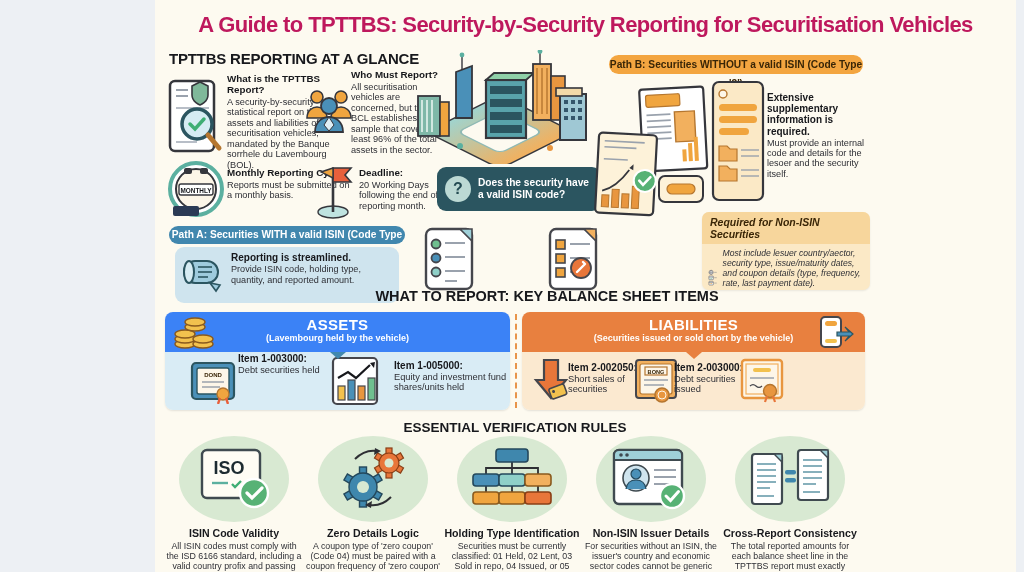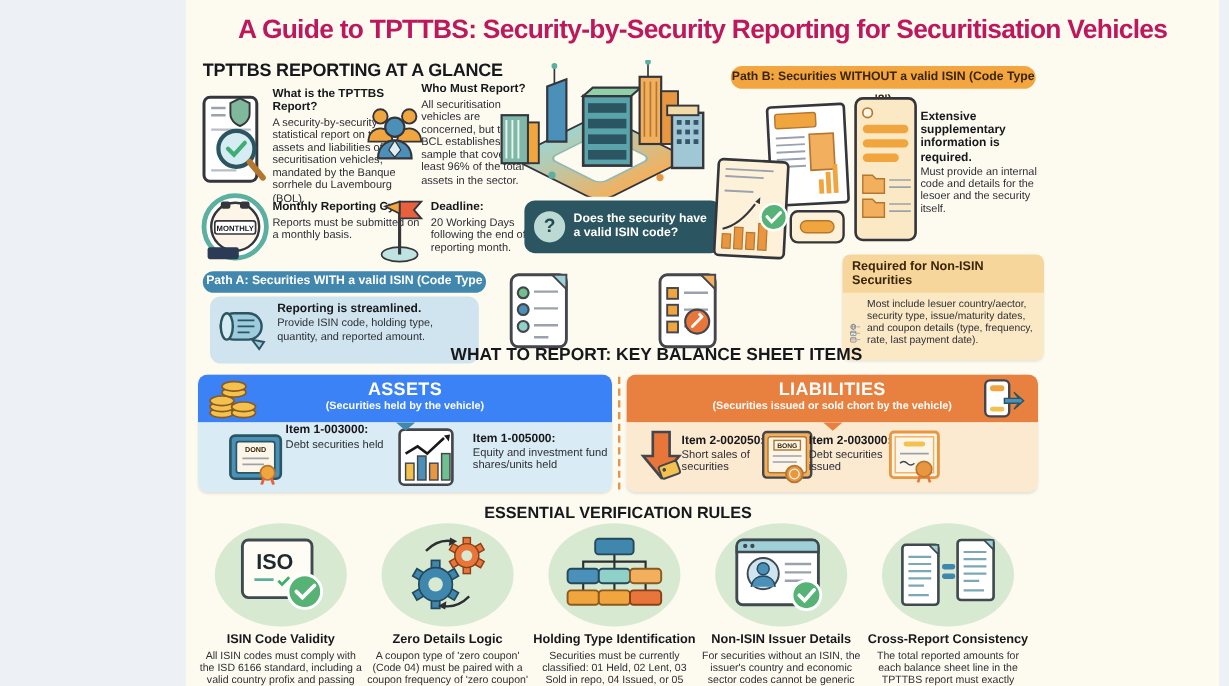--- a/index.html
+++ b/index.html
@@ -260,21 +260,21 @@
       </g>
       <rect x="66" y="96" width="44" height="26" rx="6" fill="#fdf2d9" stroke="#35363c" stroke-width="2"></rect>
       <rect x="74" y="104" width="28" height="10" rx="5" fill="#f0a53f" stroke="#b5762f" stroke-width="1.2"></rect>
     </svg>
   </div>
   <div class="abs" style="left:612px; top:92px; width:102px;">
     <div class="t-title" style="font-size:10px;">Extensive supplementary information is required.</div>
     <div class="t-body" style="font-size:9.1px;">Must provide an internal code and details for the lesoer and the security itself.</div>
   </div>
 
-  <div class="abs nonisin" style="left:547px; top:212px; width:168px; height:88px;">
+  <div class="abs nonisin" style="left:547px; top:212px; width:168px; height:78px;font-style:italic;">
     <div class="nh">Required for Non-ISIN Securities</div>
     <div class="nb">
       <svg width="34" height="58" viewBox="0 0 34 58">
         <circle cx="11" cy="9" r="7.5" fill="#eef2f4" stroke="#45464c" stroke-width="1.6"></circle>
         <ellipse cx="11" cy="9" rx="3.4" ry="7.5" fill="none" stroke="#45464c" stroke-width="1.2"></ellipse>
         <line x1="3.5" y1="9" x2="18.5" y2="9" stroke="#45464c" stroke-width="1.2"></line>
         <line x1="22" y1="9" x2="31" y2="9" stroke="#7a7d85" stroke-width="1.8"></line>
         <rect x="3" y="22" width="16" height="13" rx="2" fill="#eef2f4" stroke="#45464c" stroke-width="1.6"></rect>
         <line x1="3" y1="26" x2="19" y2="26" stroke="#45464c" stroke-width="1.4"></line>
         <path d="M7 30.5 l2.5 2.5 5 -5" fill="none" stroke="#3fae74" stroke-width="1.8"></path>
@@ -338,21 +338,21 @@
                 <ellipse cx="12" cy="23" rx="10" ry="4"></ellipse>
                 <ellipse cx="12" cy="18" rx="10" ry="4"></ellipse>
             <ellipse cx="30" cy="28" rx="10" ry="4"></ellipse>
                 <ellipse cx="30" cy="23" rx="10" ry="4"></ellipse>
             <ellipse cx="22" cy="11" rx="10" ry="4"></ellipse>
                 <ellipse cx="22" cy="6" rx="10" ry="4"></ellipse>
           </g>
         </svg>
       </div>
       <div class="bt">ASSETS</div>
-      <div class="bs">(Securities held by the vehicle)</div>
+      <div class="bs">(Lavembourg held by the vehicle)</div>
     </div>
     <div class="notch"></div>
     <div class="bs-body">
       <div class="abs" style="left:25px; top:6px;">
         <svg width="46" height="46" viewBox="0 0 46 46">
           <rect x="2" y="5" width="42" height="36" rx="4" fill="#4a90b8" stroke="#2b5560" stroke-width="2.2"></rect>
           <rect x="7" y="10" width="32" height="26" rx="2" fill="#fdf6e8" stroke="#2b5560" stroke-width="1.4"></rect>
           <text x="23" y="19" text-anchor="middle" font-size="6" font-weight="bold" fill="#3a2607">DOND</text>
           <line x1="12" y1="24" x2="34" y2="24" stroke="#9aa2ad" stroke-width="1.4"></line>
           <line x1="12" y1="29" x2="30" y2="29" stroke="#9aa2ad" stroke-width="1.4"></line>

